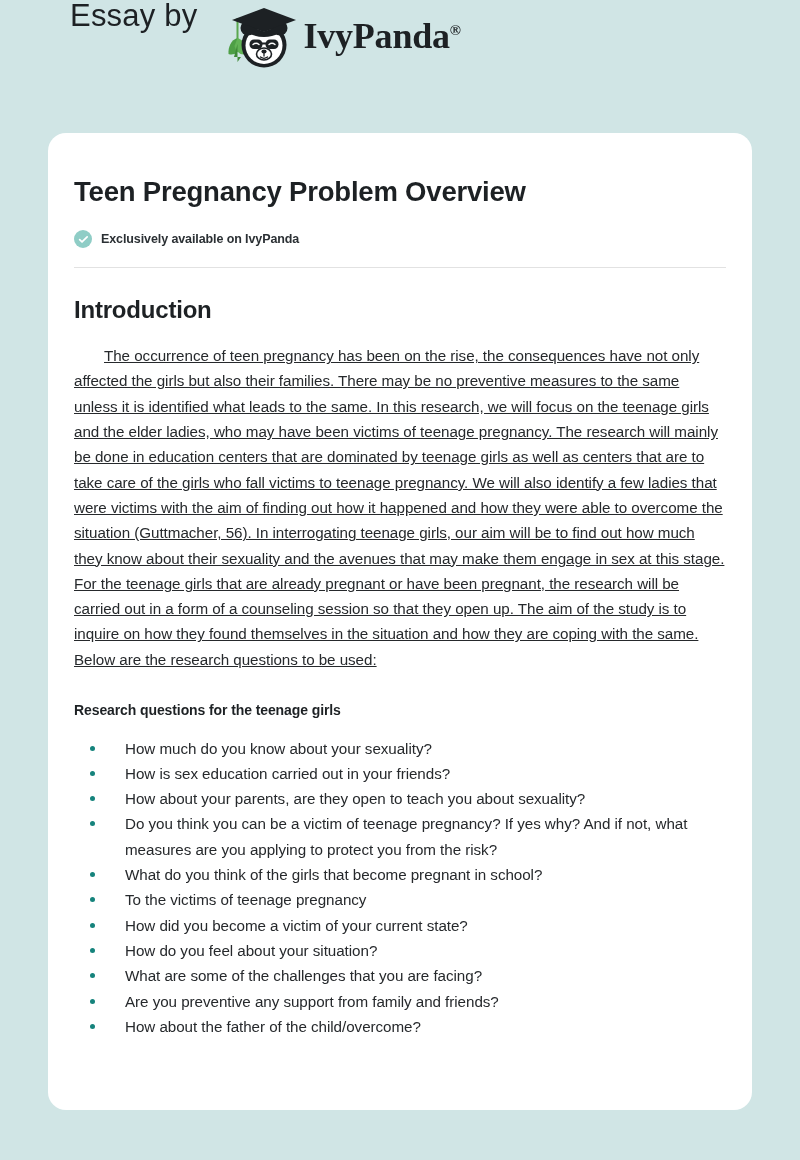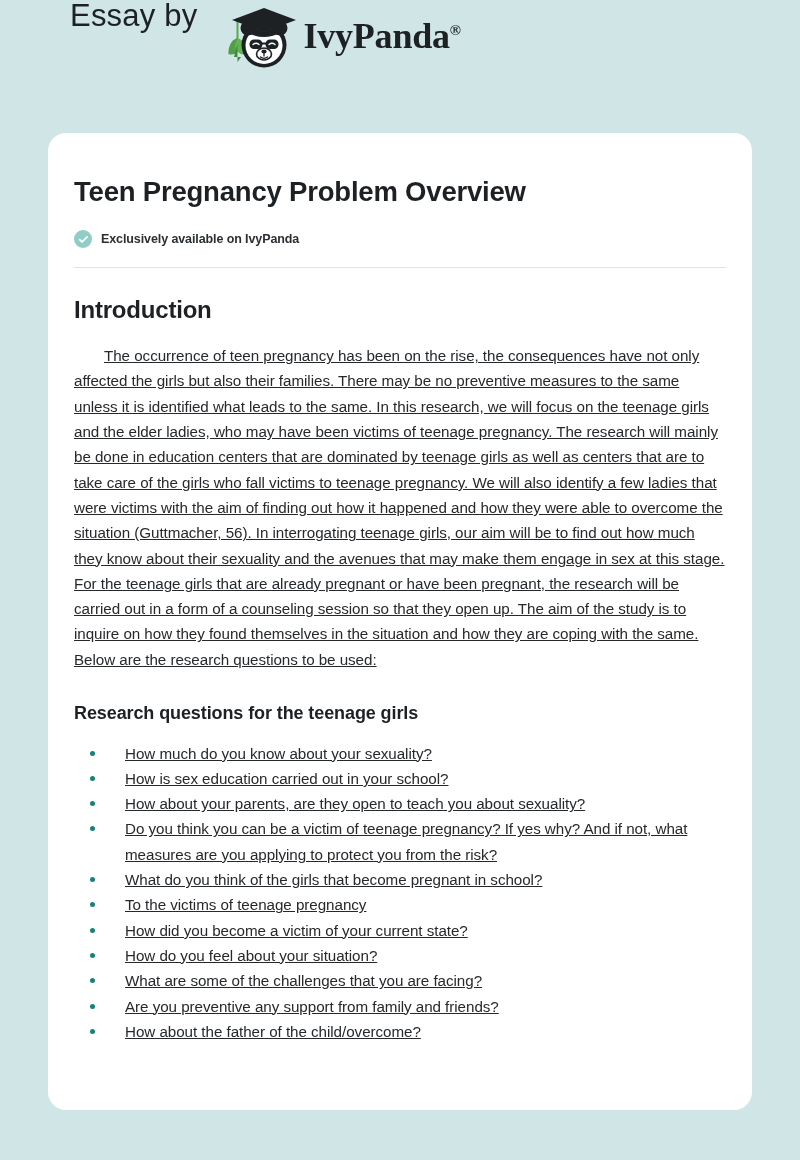--- a/index.html
+++ b/index.html
@@ -116,21 +116,21 @@
 
   .h2 {
     font-size: 24px;
     font-weight: bold;
     color: #1d2124;
     margin: 28px 0 0 0;
     line-height: 1.2;
     letter-spacing: -0.2px;
   }
   .h3 {
-    font-size: 18px;
+    font-size: 14px;
     font-weight: bold;
     color: #1d2124;
     margin: 30px 0 0 0;
     line-height: 1.25;
     letter-spacing: -0.1px;
   }
 
   .body-para {
     font-size: 15.2px;
     color: #26292c;
@@ -148,21 +148,20 @@
     padding: 0;
   }
   .q-item {
     position: relative;
     padding-left: 51px;
     font-size: 15.2px;
     color: #26292c;
     line-height: 25.3px;
     margin-bottom: 0px;
     letter-spacing: -0.05px;
-    text-decoration: underline;
   }
   .q-item::before {
     content: "";
     position: absolute;
     left: 16px;
     top: 10px;
     width: 5px;
     height: 5px;
     border-radius: 50%;
     background: #15837c;
@@ -225,21 +224,21 @@
     </div>
 
     <div class="divider"></div>
 
     <h2 class="h2">Introduction</h2>
     <p class="body-para">The occurrence of teen pregnancy has been on the rise, the consequences have not only affected the girls but also their families. There may be no preventive measures to the same unless it is identified what leads to the same. In this research, we will focus on the teenage girls and the elder ladies, who may have been victims of teenage pregnancy. The research will mainly be done in education centers that are dominated by teenage girls as well as centers that are to take care of the girls who fall victims to teenage pregnancy. We will also identify a few ladies that were victims with the aim of finding out how it happened and how they were able to overcome the situation (Guttmacher, 56). In interrogating teenage girls, our aim will be to find out how much they know about their sexuality and the avenues that may make them engage in sex at this stage. For the teenage girls that are already pregnant or have been pregnant, the research will be carried out in a form of a counseling session so that they open up. The aim of the study is to inquire on how they found themselves in the situation and how they are coping with the same. Below are the research questions to be used:</p>
 
     <h3 class="h3">Research questions for the teenage girls</h3>
     <ul class="q-list">
       <li class="q-item">How much do you know about your sexuality?</li>
-      <li class="q-item">How is sex education carried out in your school?</li>
+      <li class="q-item">How is sex education carried out in your friends?</li>
       <li class="q-item">How about your parents, are they open to teach you about sexuality?</li>
       <li class="q-item">Do you think you can be a victim of teenage pregnancy? If yes why? And if not, what measures are you applying to protect you from the risk?</li>
       <li class="q-item">What do you think of the girls that become pregnant in school?</li>
       <li class="q-item">To the victims of teenage pregnancy</li>
       <li class="q-item">How did you become a victim of your current state?</li>
       <li class="q-item">How do you feel about your situation?</li>
       <li class="q-item">What are some of the challenges that you are facing?</li>
       <li class="q-item">Are you preventive any support from family and friends?</li>
       <li class="q-item">How about the father of the child/overcome?</li>
     </ul>

